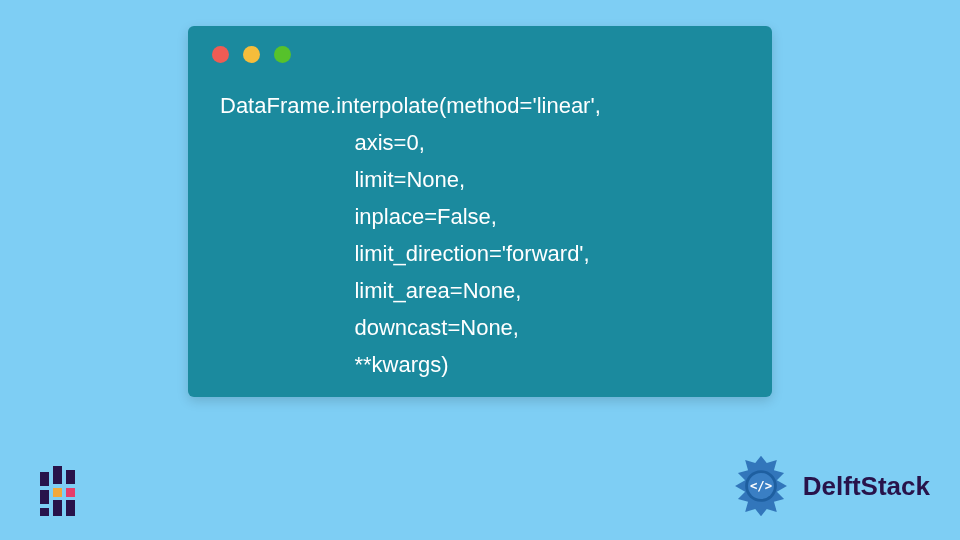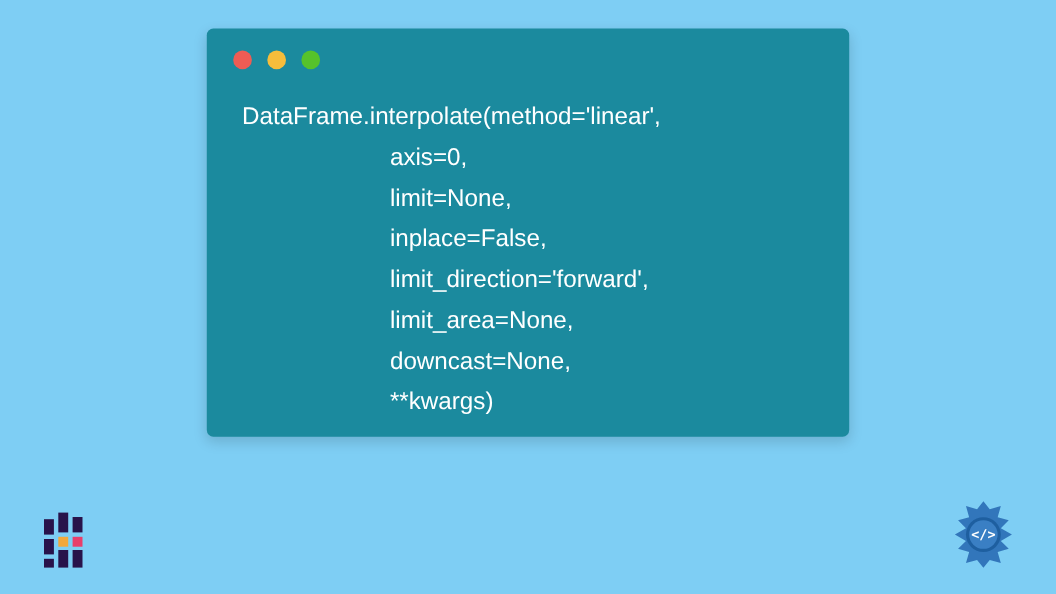--- a/index.html
+++ b/index.html
@@ -137,13 +137,14 @@
       <g transform="translate(50 50)">
         <g fill="#2b6fb5" opacity="0.92">
           <path d="M0,-42 L8,-32 L22,-36 L18,-22 L32,-18 L22,-8 L36,0 L22,8 L32,18 L18,22 L22,36 L8,32 L0,42 L-8,32 L-22,36 L-18,22 L-32,18 L-22,8 L-36,0 L-22,-8 L-32,-18 L-18,-22 L-22,-36 L-8,-32 Z"></path>
         </g>
         <circle r="22" fill="#1e5fa0"></circle>
         <circle r="18" fill="#3a7fc4"></circle>
         <text x="0" y="6" text-anchor="middle" font-size="17" font-weight="bold" fill="#ffffff" font-family="monospace">&lt;/&gt;</text>
       </g>
     </svg>
   </div>
+  <div class="logo-right-text">DelftStack</div>
 </div>
 
 </body></html>

